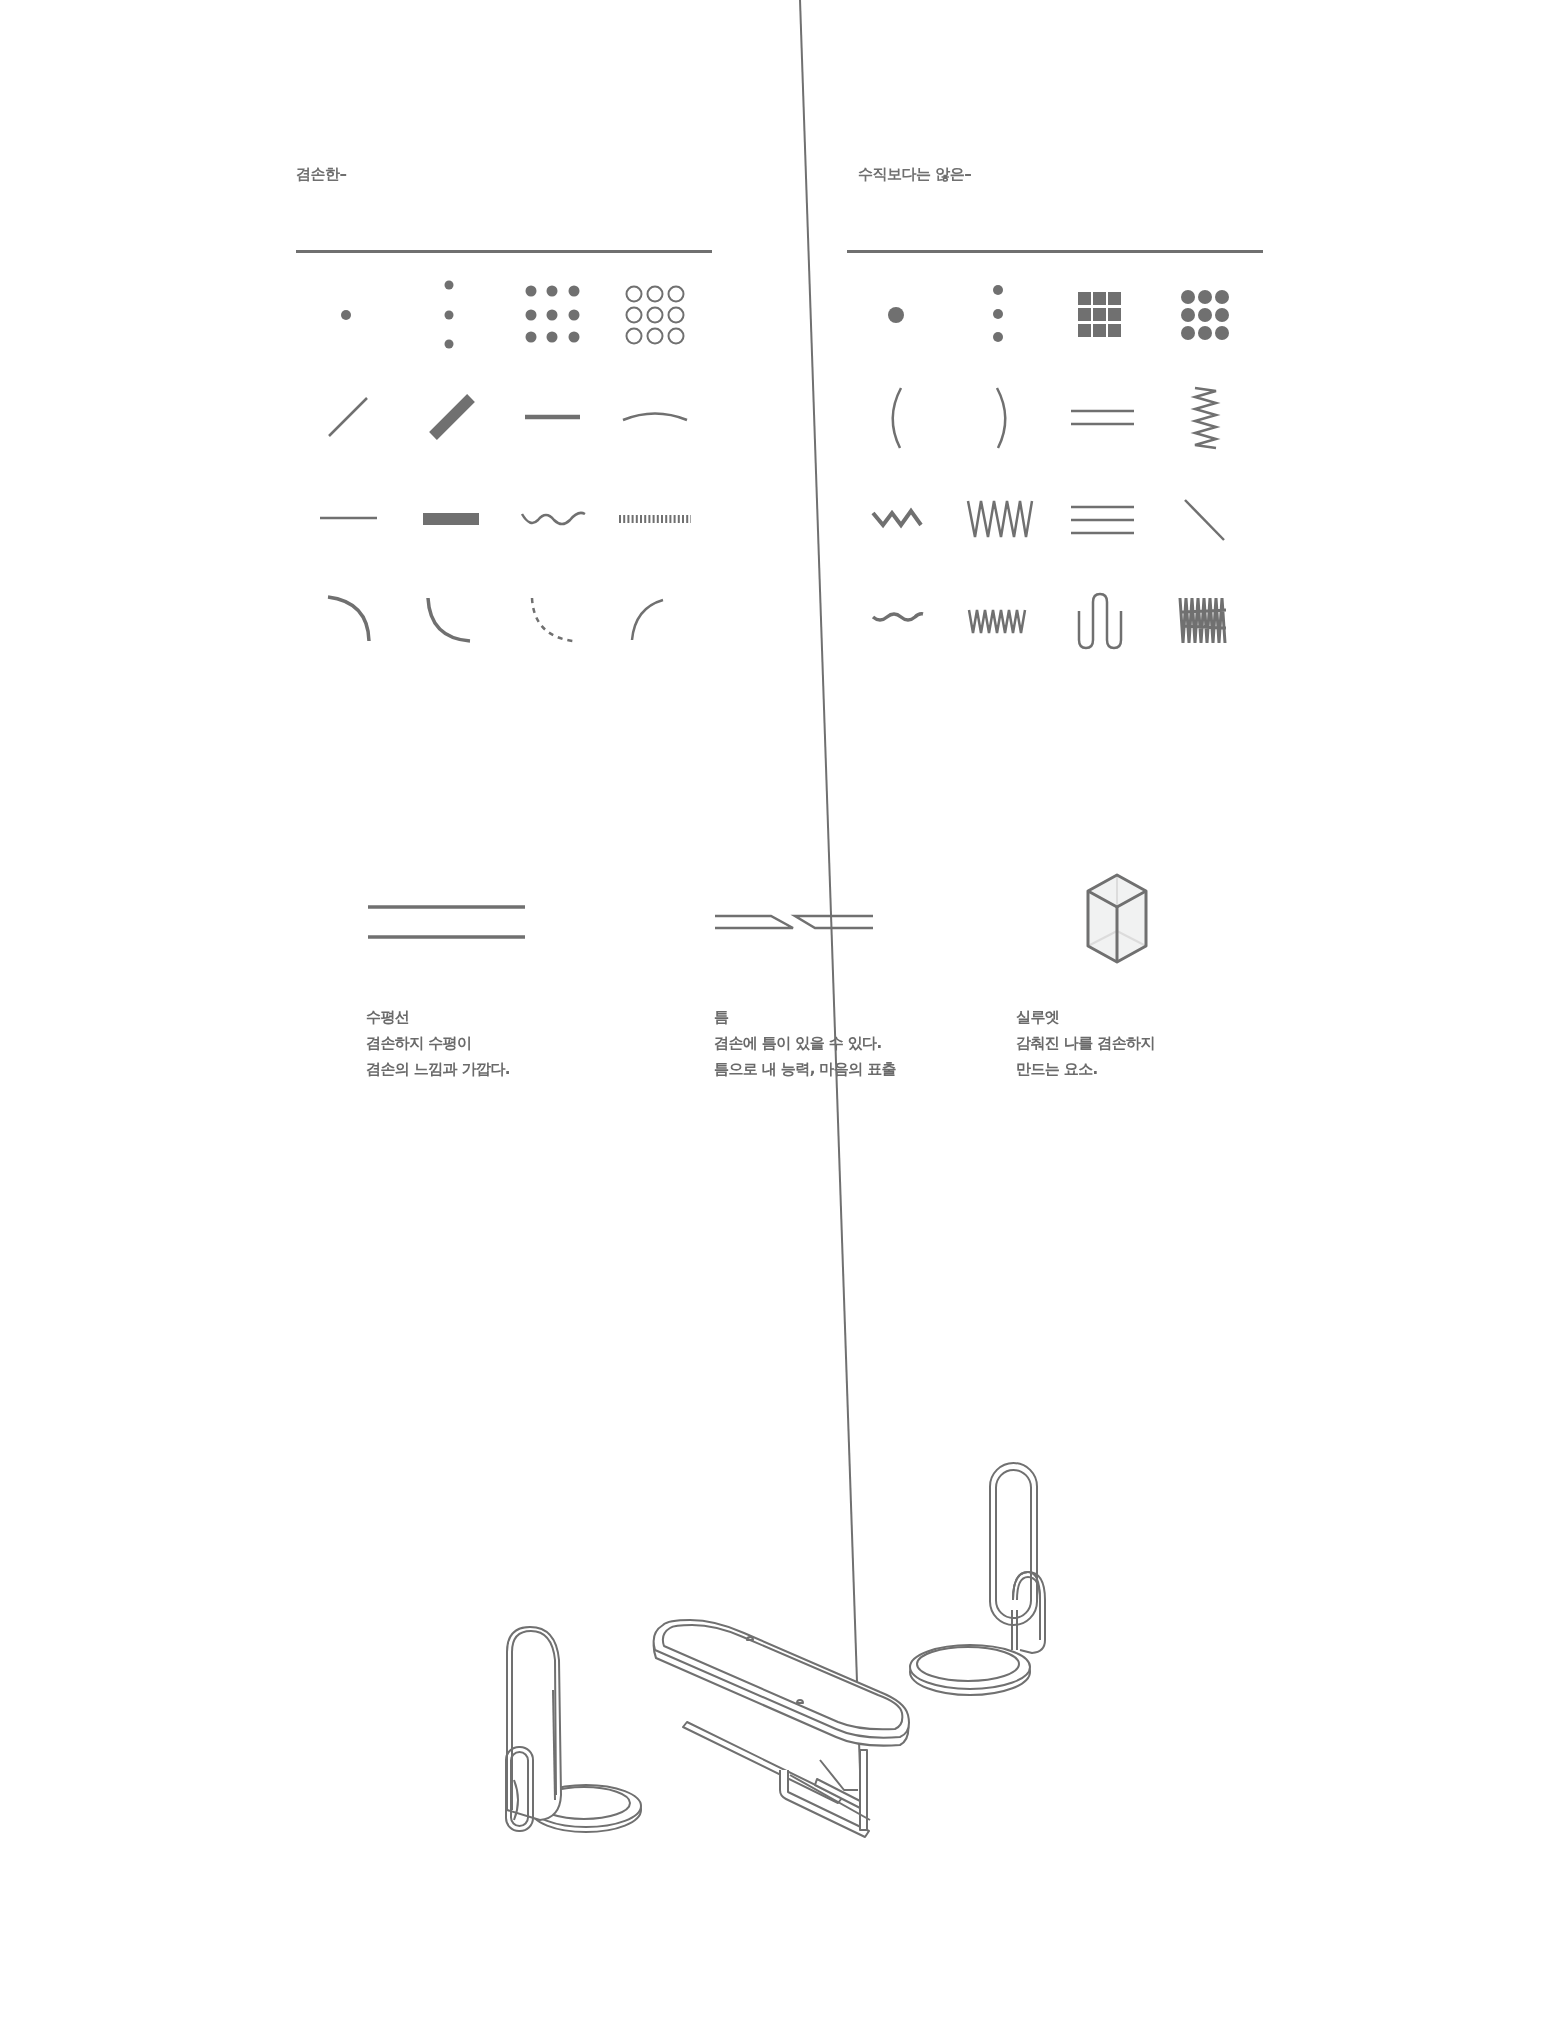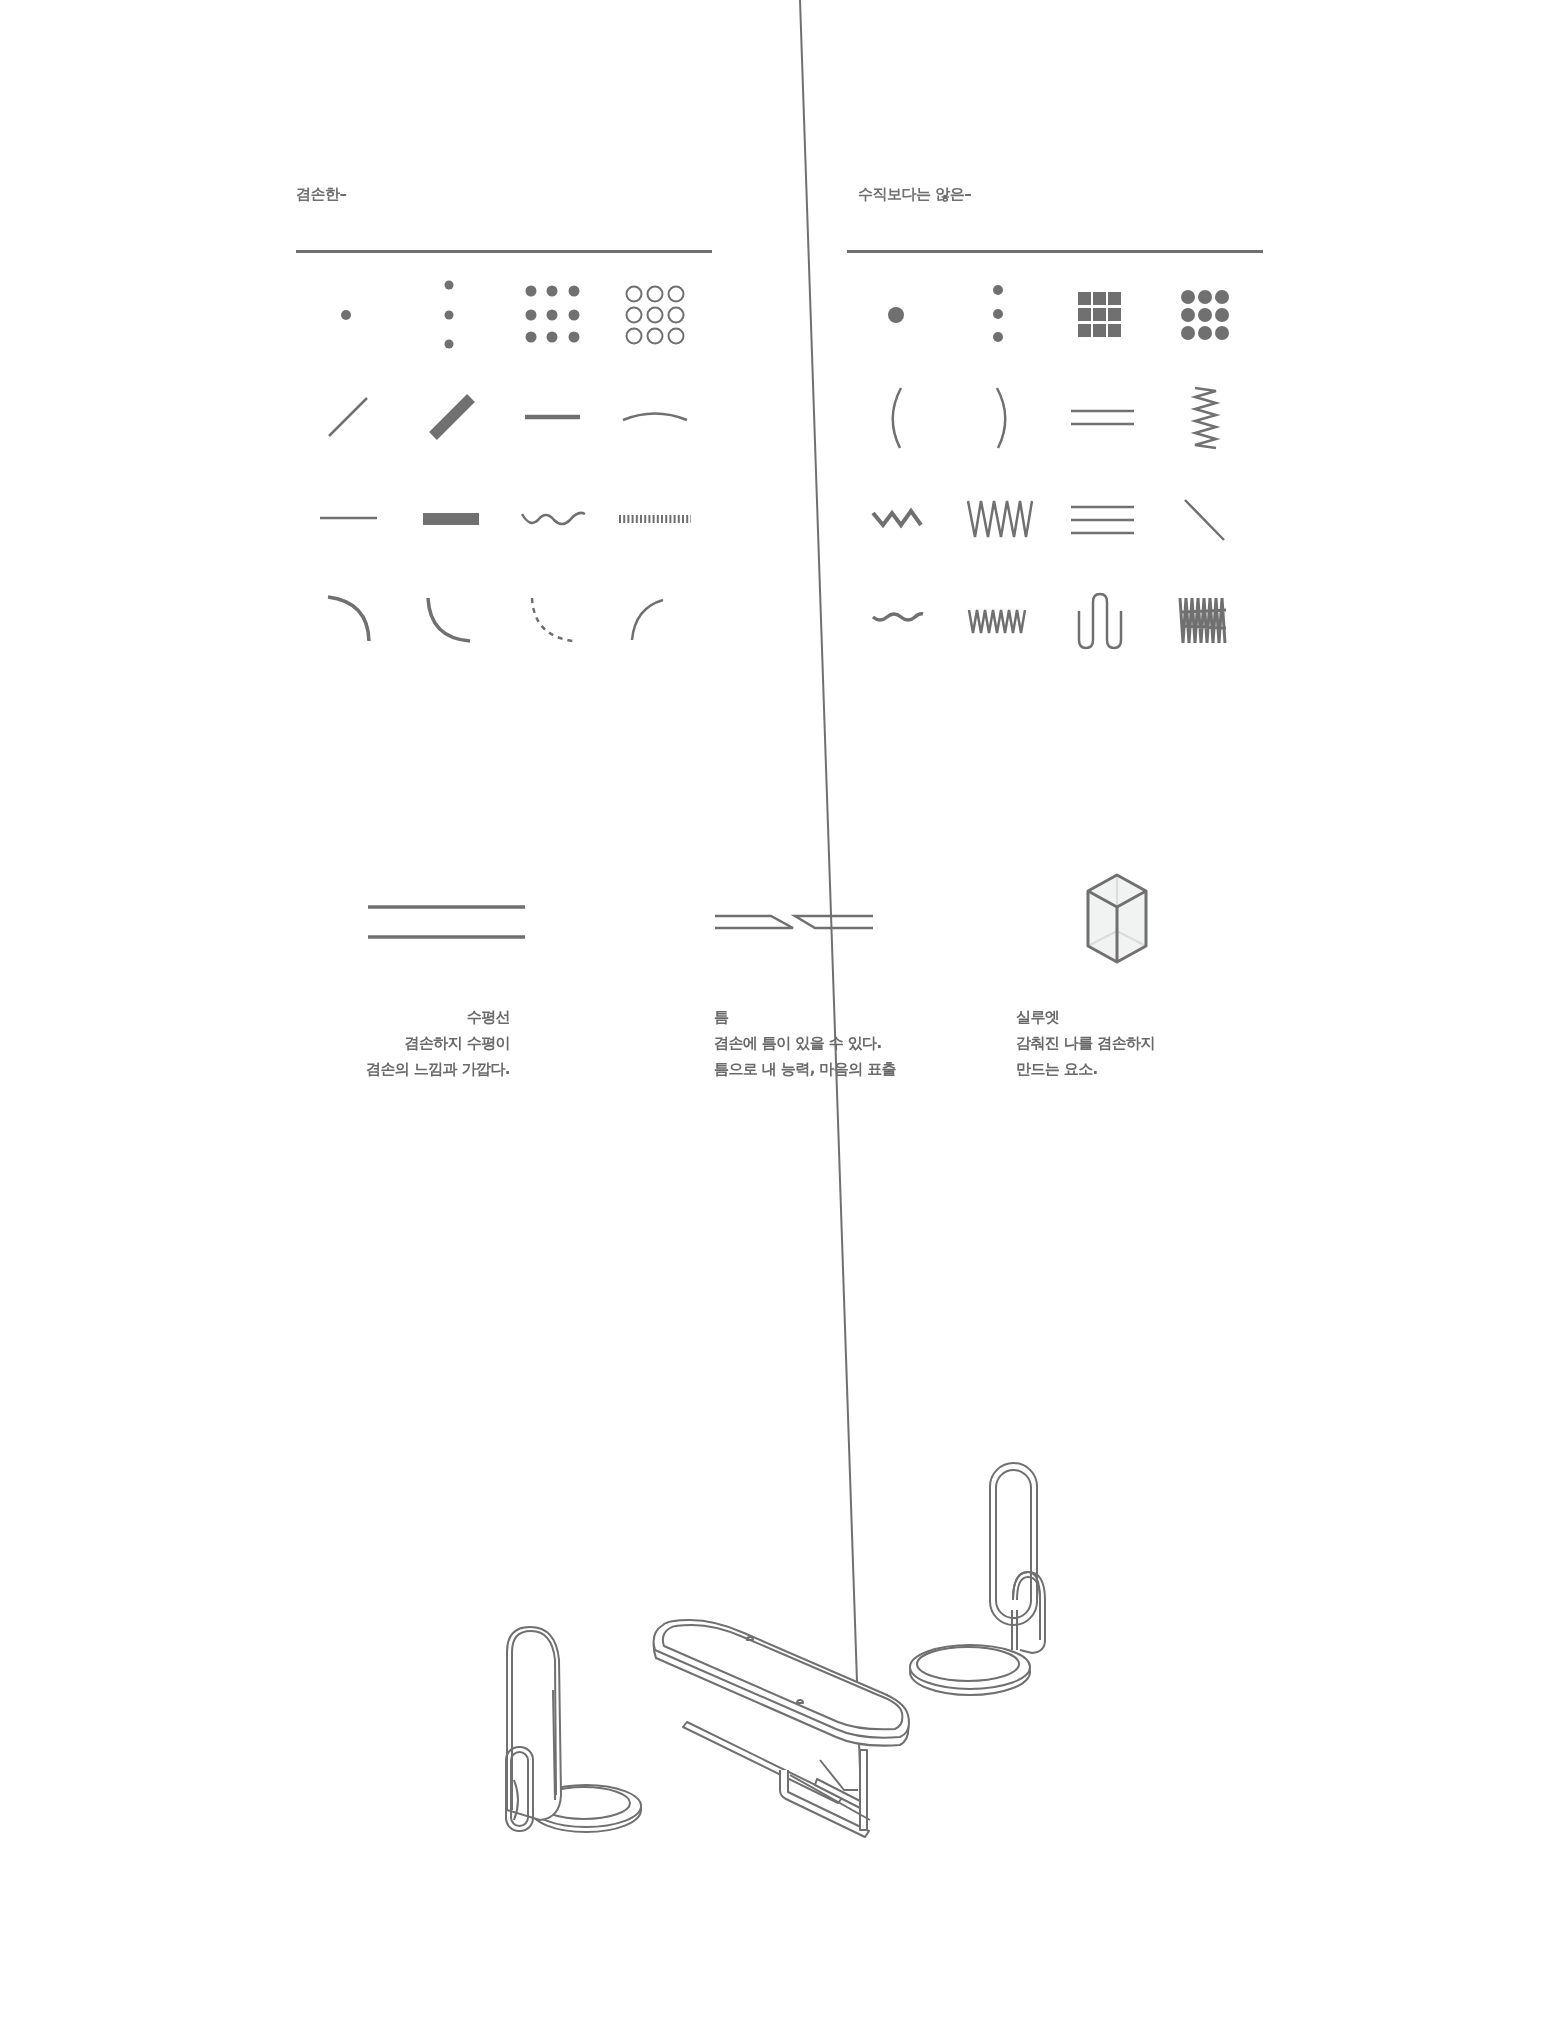--- a/index.html
+++ b/index.html
@@ -1,19 +1,19 @@
 <!DOCTYPE html>
 <html><head>
   <meta charset="utf-8">
   <style>
     html, body { margin: 0; padding: 0; background: #ffffff; }
     body { width: 1560px; height: 2022px; position: relative; overflow: hidden;
            font-family: "DejaVu Sans", sans-serif; color: #6d6d6d; }
     .abs { position: absolute; }
-    .heading { font-size: 15px; font-weight: bold; letter-spacing: -0.5px; color: #6f6f6f; margin-top: 20px; }
+    .heading { font-size: 15px; font-weight: bold; letter-spacing: -0.5px; color: #6f6f6f; }
     .rule { height: 3px; background: #707070; }
     .caption { font-size: 15px; line-height: 26px; letter-spacing: -0.6px; color: #6a6a6a; font-weight: bold; }
     .caption .title { font-weight: bold; }
     svg { position: absolute; overflow: visible; }
   </style>
 </head>
 <body>
 
 <div class="abs heading" style="left:296px; top:165px;">겸손한–</div>
 <div class="abs heading" style="left:858px; top:165px;">수직보다는 않은–</div>
@@ -150,21 +150,21 @@
     <line x1="6" y1="76" x2="35" y2="61"></line>
     <line x1="64" y1="76" x2="35" y2="61"></line>
   </g>
   <g stroke="#707070" stroke-width="3" fill="none" stroke-linejoin="round">
     <polygon points="35,5 64,21 64,76 35,92 6,76 6,21"></polygon>
     <polyline points="6,21 35,37 64,21"></polyline>
     <line x1="35" y1="37" x2="35" y2="92"></line>
   </g>
 </svg>
 
-<div class="abs caption" style="left:366px; top:1004px;text-align:right;">
+<div class="abs caption" style="left:366px; top:1004px;">
   <div class="title">수평선</div>
   <div>겸손하지 수평이</div>
   <div>겸손의 느낌과 가깝다.</div>
 </div>
 
 <div class="abs caption" style="left:714px; top:1004px;">
   <div class="title">틈</div>
   <div>겸손에 틈이 있을 수 있다.</div>
   <div>틈으로 내 능력, 마음의 표출</div>
 </div>

